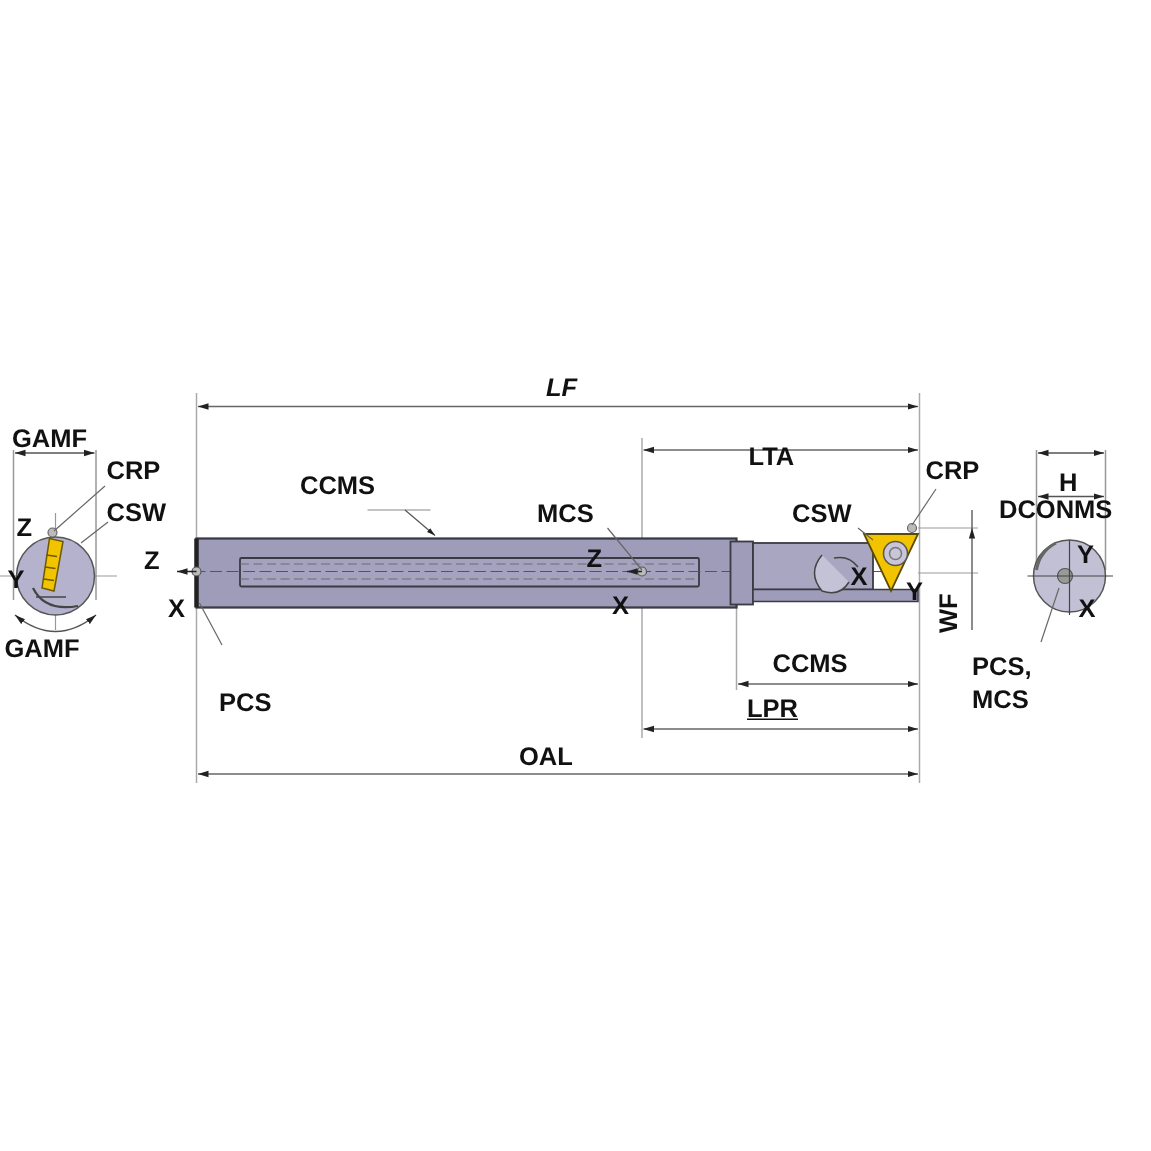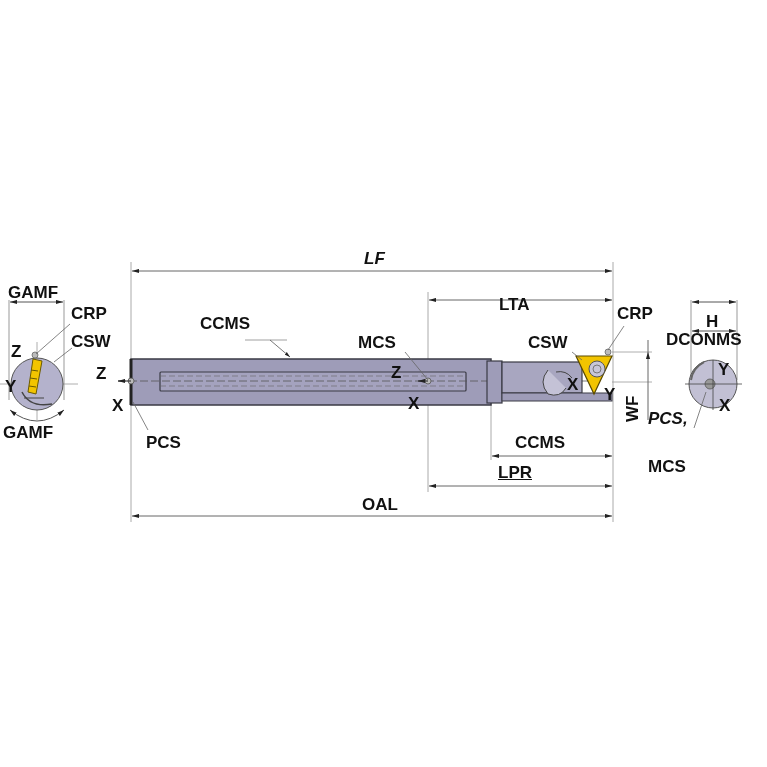--- a/index.html
+++ b/index.html
@@ -127,26 +127,26 @@
   <span class="lbl" style="left:200px;top:315px;">CCMS</span>
   <span class="lbl" style="left:358px;top:334px;">MCS</span>
   <span class="lbl" style="left:528px;top:334px;">CSW</span>
   <span class="lbl" style="left:617px;top:305px;">CRP</span>
   <span class="lbl" style="left:96px;top:365px;">Z</span>
   <span class="lbl" style="left:112px;top:397px;">X</span>
   <span class="lbl" style="left:391px;top:364px;">Z</span>
   <span class="lbl" style="left:408px;top:395px;">X</span>
   <span class="lbl" style="left:567px;top:376px;">X</span>
   <span class="lbl" style="left:604px;top:386px;">Y</span>
-  <span class="lbl" style="left:146px;top:434px;">PCS</span>
+  <span class="lbl" style="left:146px;top:460px;">PCS</span>
   <span class="lbl" style="left:515px;top:434px;">CCMS</span>
   <span class="lbl" style="left:498px;top:464px;text-decoration:underline;">LPR</span>
-  <span class="lbl" style="left:362px;top:496px;">OAL</span>
+  <span class="lbl" style="left:346px;top:496px;">OAL</span>
   <span class="lbl" style="left:624px;top:422px;transform:rotate(-90deg);transform-origin:left top;">WF</span>
 
   <span class="lbl" style="left:666px;top:283px;margin-top:48px;">DCONMS</span>
   <span class="lbl" style="left:706px;top:313px;">H</span>
   <span class="lbl" style="left:718px;top:361px;">Y</span>
   <span class="lbl" style="left:719px;top:397px;">X</span>
-  <span class="lbl" style="left:648px;top:410px;font-style:italic;">PCS,</span>
+  <span class="lbl" style="left:648px;top:436px;">PCS,</span>
   <span class="lbl" style="left:648px;top:458px;">MCS</span>
 
 </div>
 
 </body></html>

